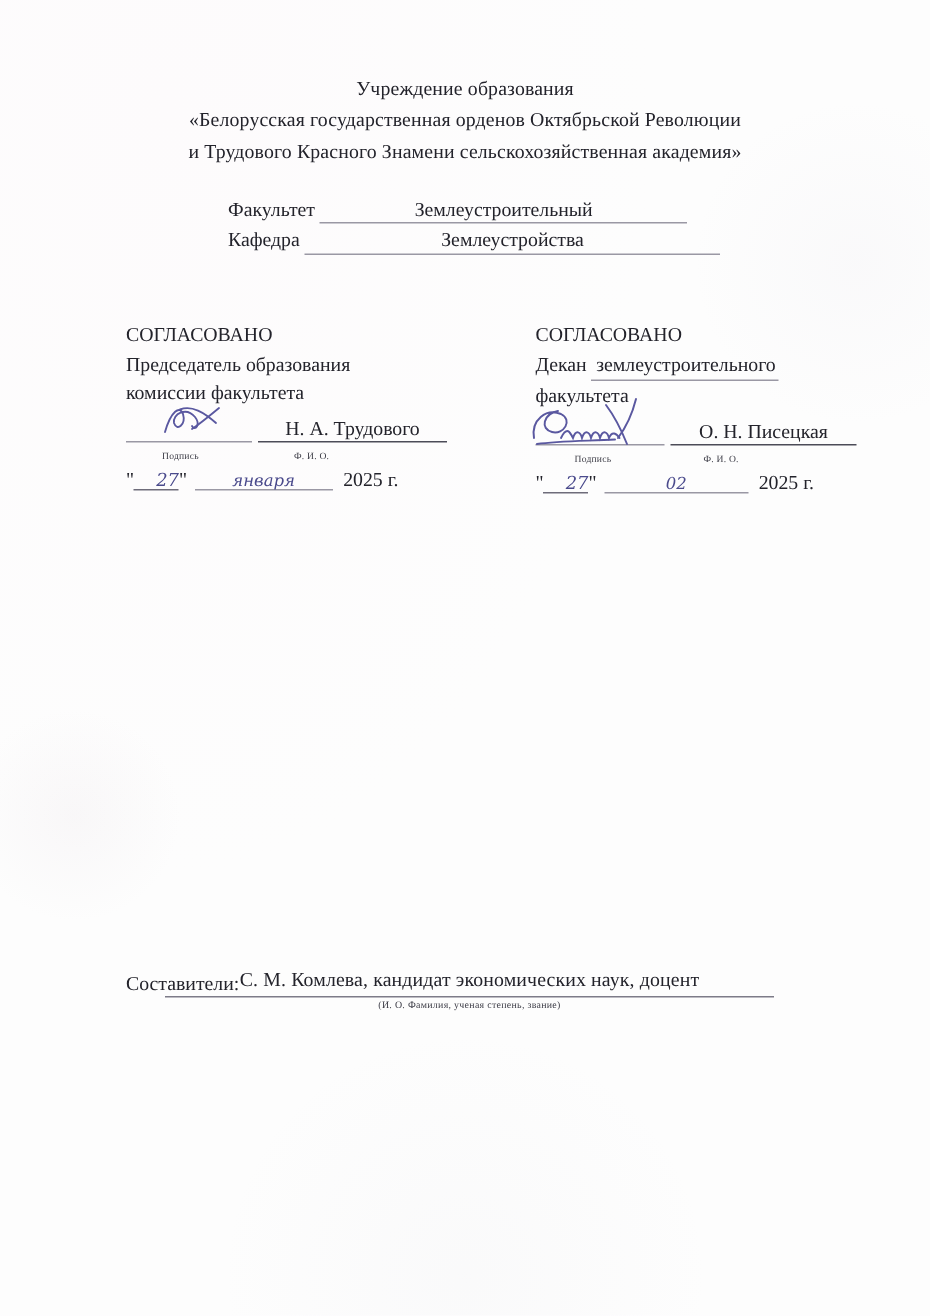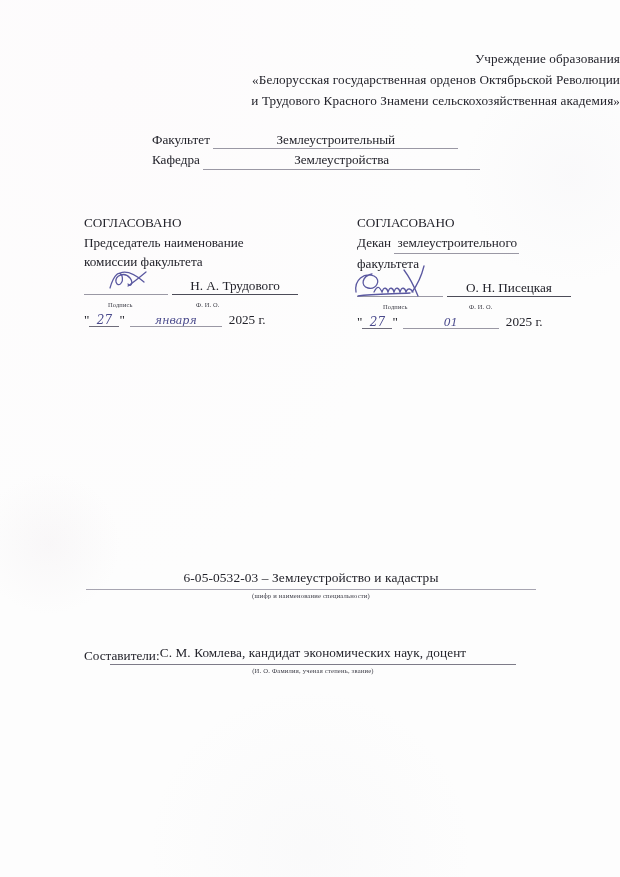--- a/index.html
+++ b/index.html
@@ -40,21 +40,21 @@
     width: 100%;
     height: 100%;
   }
 
   
   .org {
     position: absolute;
     left: 0;
     right: 0;
     top: 48px;
-    text-align: right;
+    text-align: center;
     font-size: 13.2px;
     line-height: 21px;
     letter-spacing: 0.1px;
   }
   .org div { white-space: nowrap; }
 
   
   .fld {
     position: absolute;
     font-size: 13.2px;
@@ -134,21 +134,21 @@
     font-size: 13.2px;
     white-space: nowrap;
     display: flex;
     align-items: baseline;
   }
   .q { letter-spacing: 0px; }
   .day-line {
     display: inline-block;
     width: 30px;
     border-bottom: 1px solid #6e6c7a;
-    text-align: center;
+    text-align: right;
     height: 15px;
   }
   .month-line {
     display: inline-block;
     border-bottom: 1px solid #9a98a4;
     text-align: center;
     height: 15px;
     margin-left: 5px;
   }
   #approve-left .month-line { width: 92px; }
@@ -272,21 +272,21 @@
       <span class="fld-line">Землеустроительный</span>
     </div>
 
     <div class="fld" id="department-row">
       <span class="fld-label">Кафедра</span>
       <span class="fld-line">Землеустройства</span>
     </div>
 
     <div class="approve" id="approve-left">
       <div class="head">СОГЛАСОВАНО</div>
-      <div class="role">Председатель наименование</div>
+      <div class="role">Председатель образования</div>
       <div class="role">комиссии факультета</div>
 
       <div class="sig-row">
         <div class="sig-line"></div>
         <div class="name-line">Н. А. Трудового</div>
       </div>
 
       <div class="caps">
         <span class="cap-sign">Подпись</span>
         <span class="cap-fio">Ф. И. О.</span>
@@ -316,21 +316,21 @@
 
       <div class="caps">
         <span class="cap-sign">Подпись</span>
         <span class="cap-fio">Ф. И. О.</span>
       </div>
 
       <div class="date-row">
         <span class="q">"</span>
         <span class="day-line hand">27</span>
         <span class="q">"</span>
-        <span class="month-line hand hand-sm">01</span>
+        <span class="month-line hand hand-sm">02</span>
         <span class="year">2025 г.</span>
       </div>
     </div>
 
     <svg class="sig-svg" id="sig-left-svg" width="80" height="26" viewBox="0 0 80 26">
       <g fill="none" stroke="#5a58a0" stroke-width="1.25" stroke-linecap="round">
         <path d="M6 20 C10 6, 16 2, 18 8 C20 15, 14 20, 12 14 C11 8, 20 3, 26 10 C30 15, 26 20, 24 16"></path>
         <path d="M16 5 C24 2, 32 7, 40 14"></path>
         <path d="M24 18 C30 14, 36 9, 42 4"></path>
       </g>
@@ -341,25 +341,20 @@
         <path d="M4 30 C2 18, 12 10, 22 14 C30 18, 24 28, 16 26 C8 24, 10 14, 20 12"></path>
         <path d="M22 30 C26 22, 28 26, 30 30 C32 24, 35 26, 36 30 C38 24, 41 26, 42 30 C44 24, 47 26, 48 30 C50 24, 53 26, 54 30 C56 25, 59 27, 61 30"></path>
         <path d="M60 30 C66 22, 70 12, 72 4"></path>
         <path d="M52 8 C58 16, 62 24, 66 34"></path>
         <path d="M6 34 C20 32, 40 32, 58 31"></path>
       </g>
     </svg>
 
 
 
-    <div class="spec-wrap">
-      <div class="spec-name">6-05-0532-03 – Землеустройство и кадастры</div>
-      <div class="spec-rule"></div>
-      <div class="tiny">(шифр и наименование специальности)</div>
-    </div>
 
     <div class="compilers-label">Составители:</div>
     <div class="comp-wrap">
       <div class="comp-name">С. М. Комлева, кандидат экономических наук, доцент</div>
       <div class="comp-rule"></div>
       <div class="tiny">(И. О. Фамилия, ученая степень, звание)</div>
     </div>
 
   </div>
 </div>

